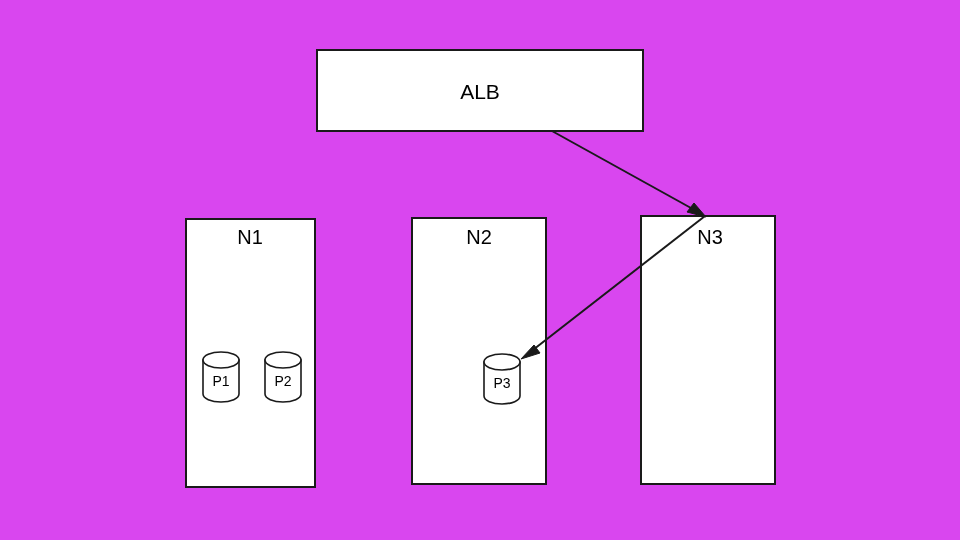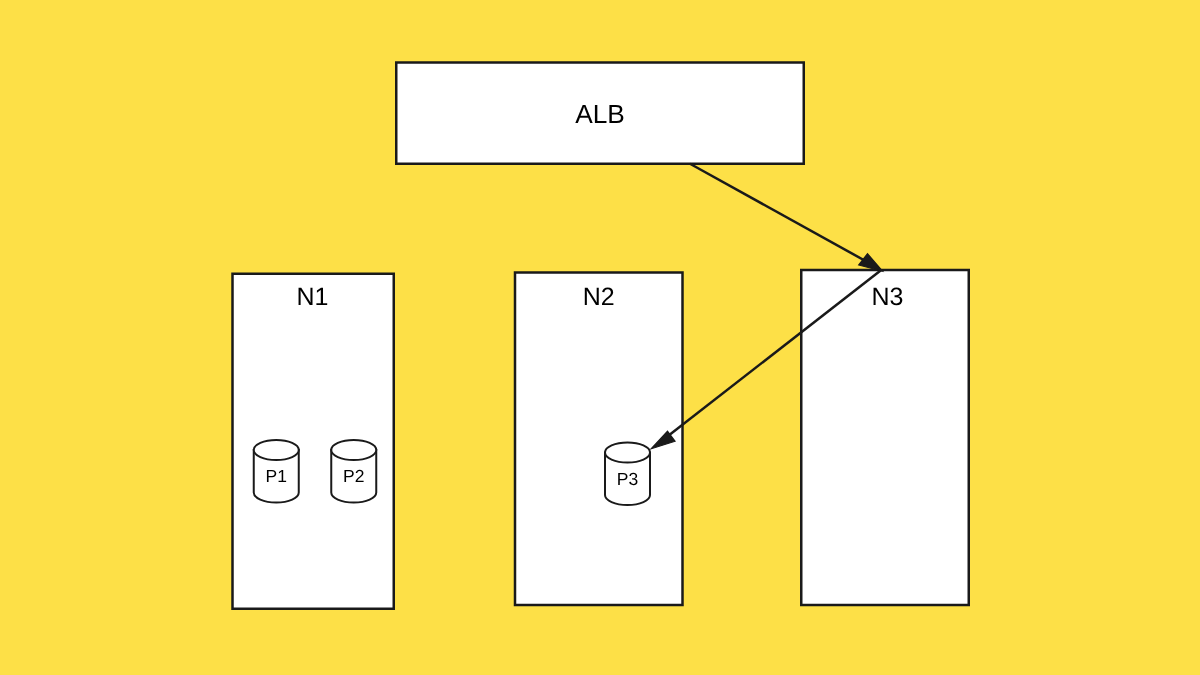--- a/index.html
+++ b/index.html
@@ -11,21 +11,21 @@
   body {
     width: 960px;
     height: 540px;
     font-family: "Liberation Sans", sans-serif;
     overflow: hidden;
   }
   #canvas {
     position: relative;
     width: 960px;
     height: 540px;
-    background: #fde047;
+    background: #d946ef;
   }
   #diagram-svg {
     position: absolute;
     top: 0;
     left: 0;
     width: 960px;
     height: 540px;
   }
   .node-label {
     font-family: "Liberation Sans", sans-serif;

